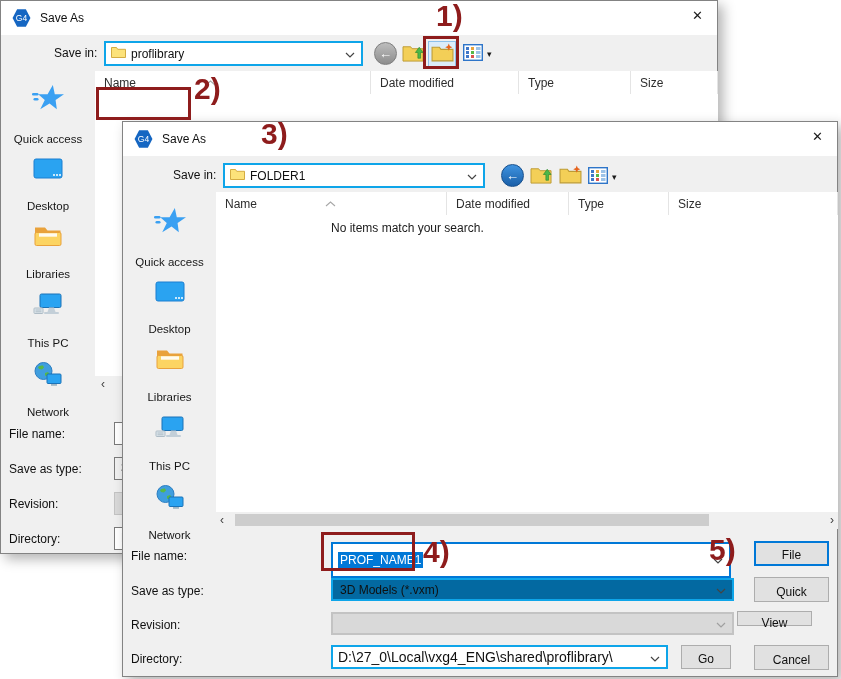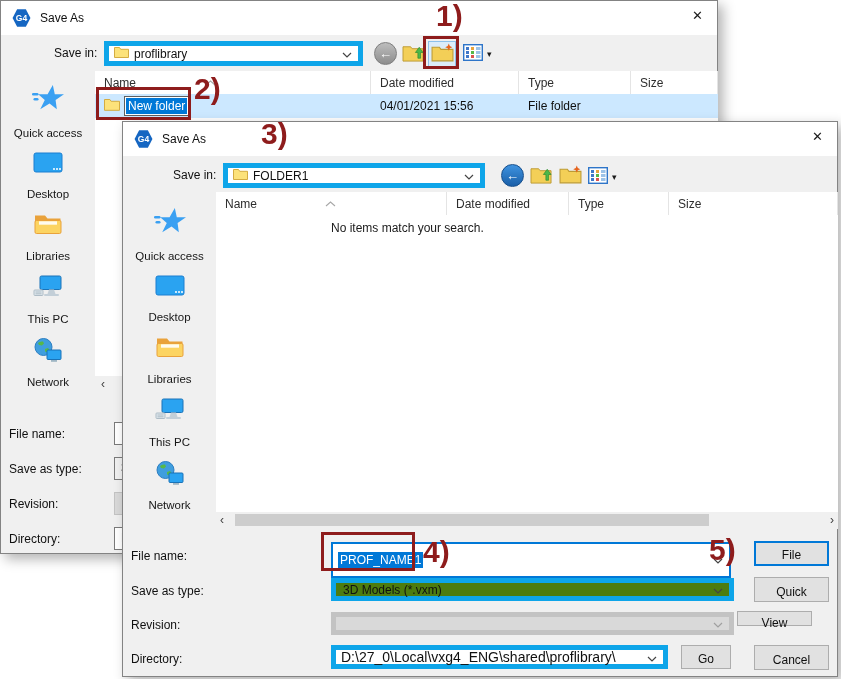--- a/index.html
+++ b/index.html
@@ -3,43 +3,43 @@
 <meta charset="utf-8">
 <style>
   *{box-sizing:border-box;margin:0;padding:0}
   html,body{width:841px;height:679px}
   body{font-family:"Liberation Sans","DejaVu Sans",sans-serif;background:#fff;position:relative;overflow:hidden}
   .stage{position:relative;width:841px;height:679px;background:#fff}
 
   .win{position:absolute;background:#f0f0f0;border:1px solid #838383;box-shadow:5px 5px 12px rgba(0,0,0,.30)}
   .titlebar{height:34px;background:#fff;position:relative;display:flex;align-items:center;padding-left:11px}
   .appicon{width:19px;height:19px;background:#1566c2;clip-path:polygon(27% 4%,73% 4%,97% 50%,73% 96%,27% 96%,3% 50%);
-           color:#fff;font-size:8.5px;font-weight:bold;display:flex;align-items:center;justify-content:center;flex:0 0 auto}
+           color:#fff;font-size:8.5px;font-weight:normal;display:flex;align-items:center;justify-content:center;flex:0 0 auto}
   .wtitle{margin-left:9px;font-size:12px;color:#0f0f0f}
   .closebtn{position:absolute;right:14px;top:8px;font-size:13px;color:#1a1a1a;line-height:1;cursor:default}
 
   .flabel{position:absolute;font-size:12px;color:#101010;white-space:nowrap}
-  .combo{position:absolute;background:#fff;border:5px solid #0ea5e9;display:flex;align-items:center;font-size:12px;color:#101010;padding-left:5px;gap:5px}
-  .combo.grayfill{background:#4d7c0f}
+  .combo{position:absolute;background:#fff;border:2px solid #0ea5e9;display:flex;align-items:center;font-size:12px;color:#101010;padding-left:5px;gap:5px}
+  .combo.grayfill{background:#0369a1}
   .combo.disabled{background:#d9d9d9;border-color:#c3c3c3}
   .combo.focused{border:2px solid #0078d7}
   .chev{position:absolute;right:6px;top:50%;transform:translateY(-50%)}
   .pbtn{position:absolute;background:#e1e1e1;border:1px solid #adadad;font-size:12px;font-family:inherit;color:#101010;text-align:center;padding-top:4px}
   .pbtn.default{border:2px solid #0078d7;padding-top:3px}
 
   .navcircle{position:absolute;width:23px;height:23px;border-radius:50%;display:flex;align-items:center;justify-content:center;color:#fff;font-size:13px;line-height:1}
   .navcircle.gray{background:linear-gradient(#bdbdbd,#8d8d8d);border:1px solid #7e7e7e}
   .navcircle.blue{background:linear-gradient(#3f93e0,#1a5fa8);border:1px solid #174f8c}
   .toolbtn{position:absolute;display:flex;align-items:center;justify-content:center}
   .toolbtn.hover{background:#dcecf9;border:1px solid #8ec1ea}
   .viewsarrow{font-size:9px;color:#1a1a1a}
 
   .sidebar{position:absolute;display:flex;flex-direction:column;align-items:center;padding-top:13px}
   .sitem{display:flex;flex-direction:column;align-items:center;margin-bottom:12px;width:100%}
-  .slabel{font-size:11.5px;color:#161616;margin-top:9px}
+  .slabel{font-size:11.5px;color:#161616;margin-top:15px}
 
   .list{position:absolute;background:#fff}
   .lheader{display:flex;height:23px;background:#fff;position:relative}
   .hcell{font-size:12px;color:#2d2d2d;padding:5px 0 0 9px;border-right:1px solid #e4e4e4;overflow:hidden;white-space:nowrap}
   .sortcaret{position:absolute;top:1px}
   .lrow{display:flex;height:24px;background:#cce8ff;align-items:center}
   .rcell{font-size:12px;color:#101010;padding-left:9px;overflow:hidden;white-space:nowrap;display:flex;align-items:center}
   .editbox{background:#fff;border:1px solid #5f5f5f;height:20px;display:flex;align-items:center;margin-left:4px;padding:0 1px}
   .selection{background:#0078d7;color:#fff;font-size:12px;padding:1px 2px;white-space:nowrap}
   .emptymsg{position:absolute;font-size:12px;color:#1a1a1a;text-align:left}
@@ -159,33 +159,20 @@
     <div class="list" style="left:94px;top:70px;width:623px;height:321px">
       <div class="lheader">
         <span class="sortcaret" style="left:110px"><svg width="11" height="6">
               <polyline points="1,5 5.5,1 10,5" fill="none" stroke="#a8a8a8" stroke-width="1.1"></polyline>
             </svg></span>
         <div class="hcell" style="width:276px">Name</div>
         <div class="hcell" style="width:148px">Date modified</div>
         <div class="hcell" style="width:112px">Type</div>
         <div class="hcell" style="width:87px">Size</div>
       </div>
-      <div class="lrow">
-        <div class="rcell" style="width:276px">
-          <span><svg width="16" height="13" viewBox="0 0 16 13">
-                <path d="M0.5 1.5 h5.4 l1.2 1.8 h8.4 v9 H0.5z" fill="#fce27a" stroke="#d4ac42"></path>
-              </svg></span>
-          <span class="editbox">
-              <span class="selection">New folder</span>
-            </span>
-        </div>
-        <div class="rcell" style="width:148px">04/01/2021 15:56</div>
-        <div class="rcell" style="width:112px">File folder</div>
-        <div class="rcell" style="width:87px"></div>
-      </div>
       <div class="hscroll" style="left:0;bottom:0;width:623px;height:16px">
         <span class="sarrow" style="left:6px">‹</span>
       </div>
     </div>
 
     <span class="flabel" style="left:8px;top:426px">File name:</span>
     <span class="flabel" style="left:8px;top:461px">Save as type:</span>
     <span class="flabel" style="left:8px;top:496px">Revision:</span>
     <span class="flabel" style="left:8px;top:531px">Directory:</span>
     <div class="sliver" style="left:113px;top:421px;width:50px;height:23px"></div>

